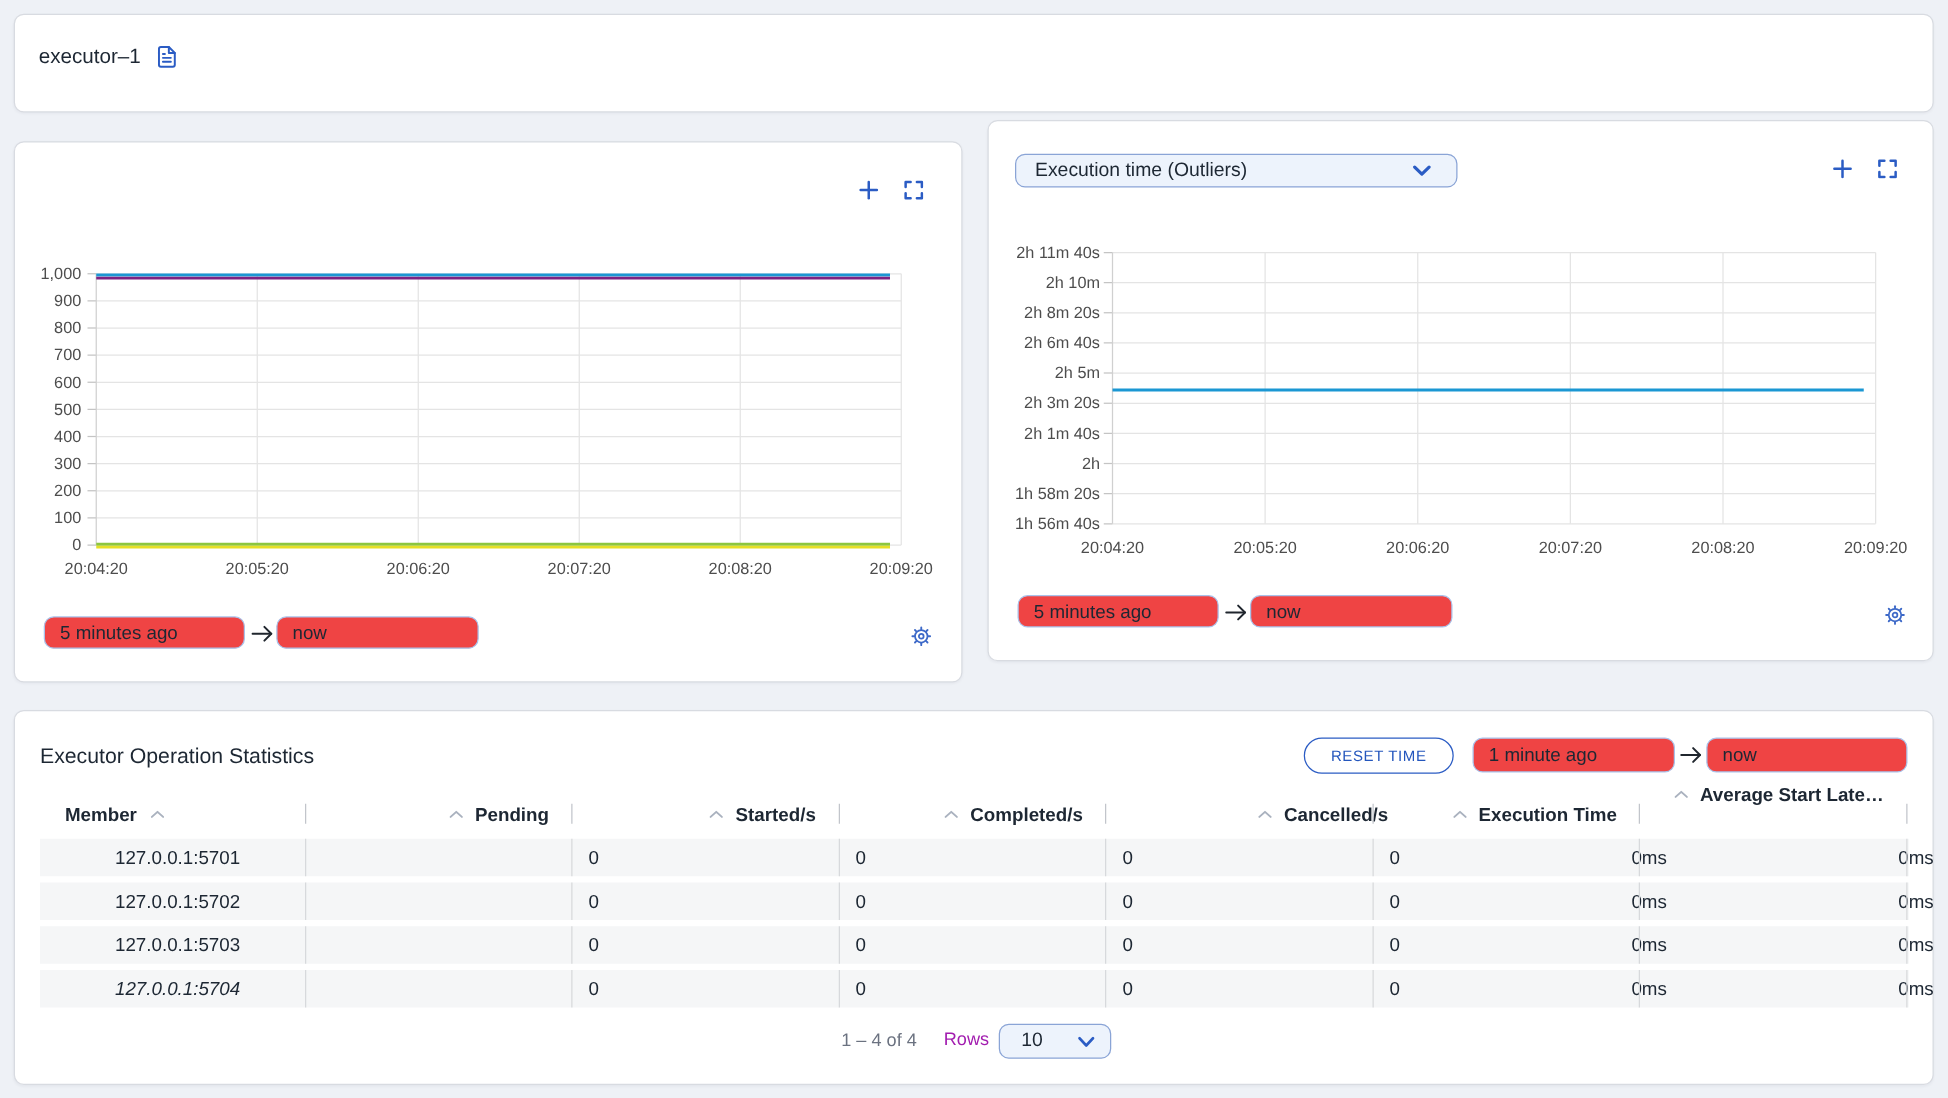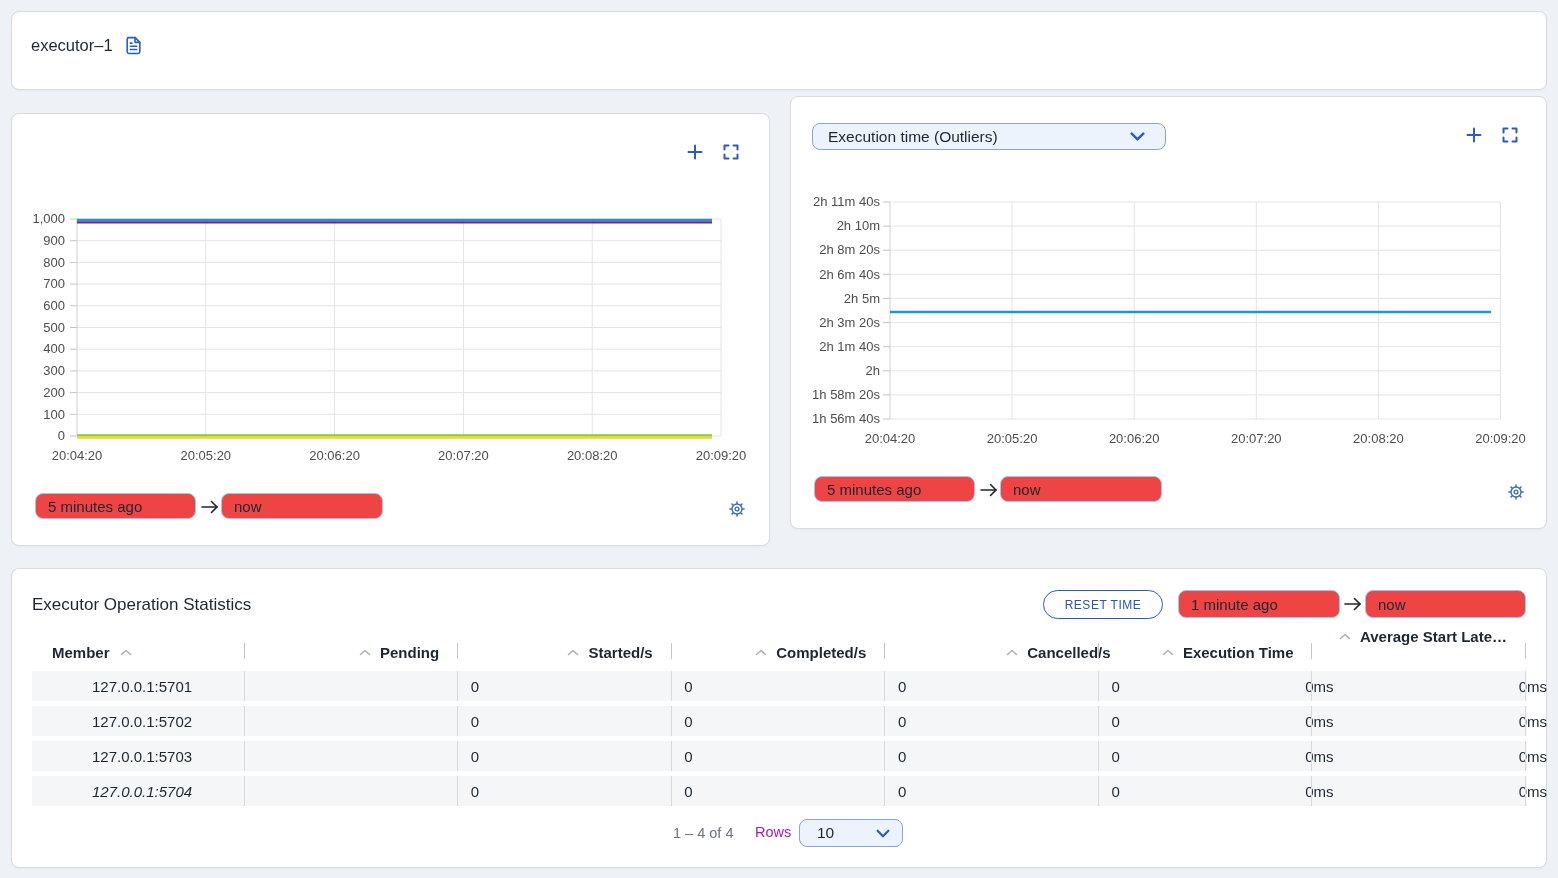--- a/index.html
+++ b/index.html
@@ -301,20 +301,20 @@
     <div style="position:absolute;left:1299.4px;top:137px;width:1px;height:30px;background:#d7d9dc"></div>
     <div style="position:absolute;left:1299.4px;top:172px;width:1px;height:30px;background:#d7d9dc"></div>
     <div style="position:absolute;left:1299.4px;top:207px;width:1px;height:30px;background:#d7d9dc"></div>
     <div style="position:absolute;left:1513.0px;top:74px;width:1px;height:16px;background:#c2c5cb"></div>
     <div style="position:absolute;left:1513.0px;top:102px;width:1px;height:30px;background:#d7d9dc"></div>
     <div style="position:absolute;left:1513.0px;top:137px;width:1px;height:30px;background:#d7d9dc"></div>
     <div style="position:absolute;left:1513.0px;top:172px;width:1px;height:30px;background:#d7d9dc"></div>
     <div style="position:absolute;left:1513.0px;top:207px;width:1px;height:30px;background:#d7d9dc"></div>
     <div style="position:absolute;left:661px;top:256px;font-size:14.5px;color:#6b7280">1 – 4 of 4</div>
     <div style="position:absolute;left:743px;top:255px;font-size:14.5px;color:#a21caf">Rows</div>
-    <div class="select" style="left:787px;top:250px;width:104px;height:28px;">
+    <div class="select" style="left:787px;top:250px;width:90px;height:28px;">
       <span style="padding-left:2px">10</span>
       <span class="chev">
         <svg width="14" height="9" viewBox="0 0 13 8" preserveAspectRatio="none">
           <polyline points="1.5,1.5 6.5,6.5 11.5,1.5" fill="none" stroke="#2b5cc4" stroke-width="2" stroke-linecap="round" stroke-linejoin="round"></polyline>
         </svg>
       </span>
     </div>
   </div>
 </body></html>

